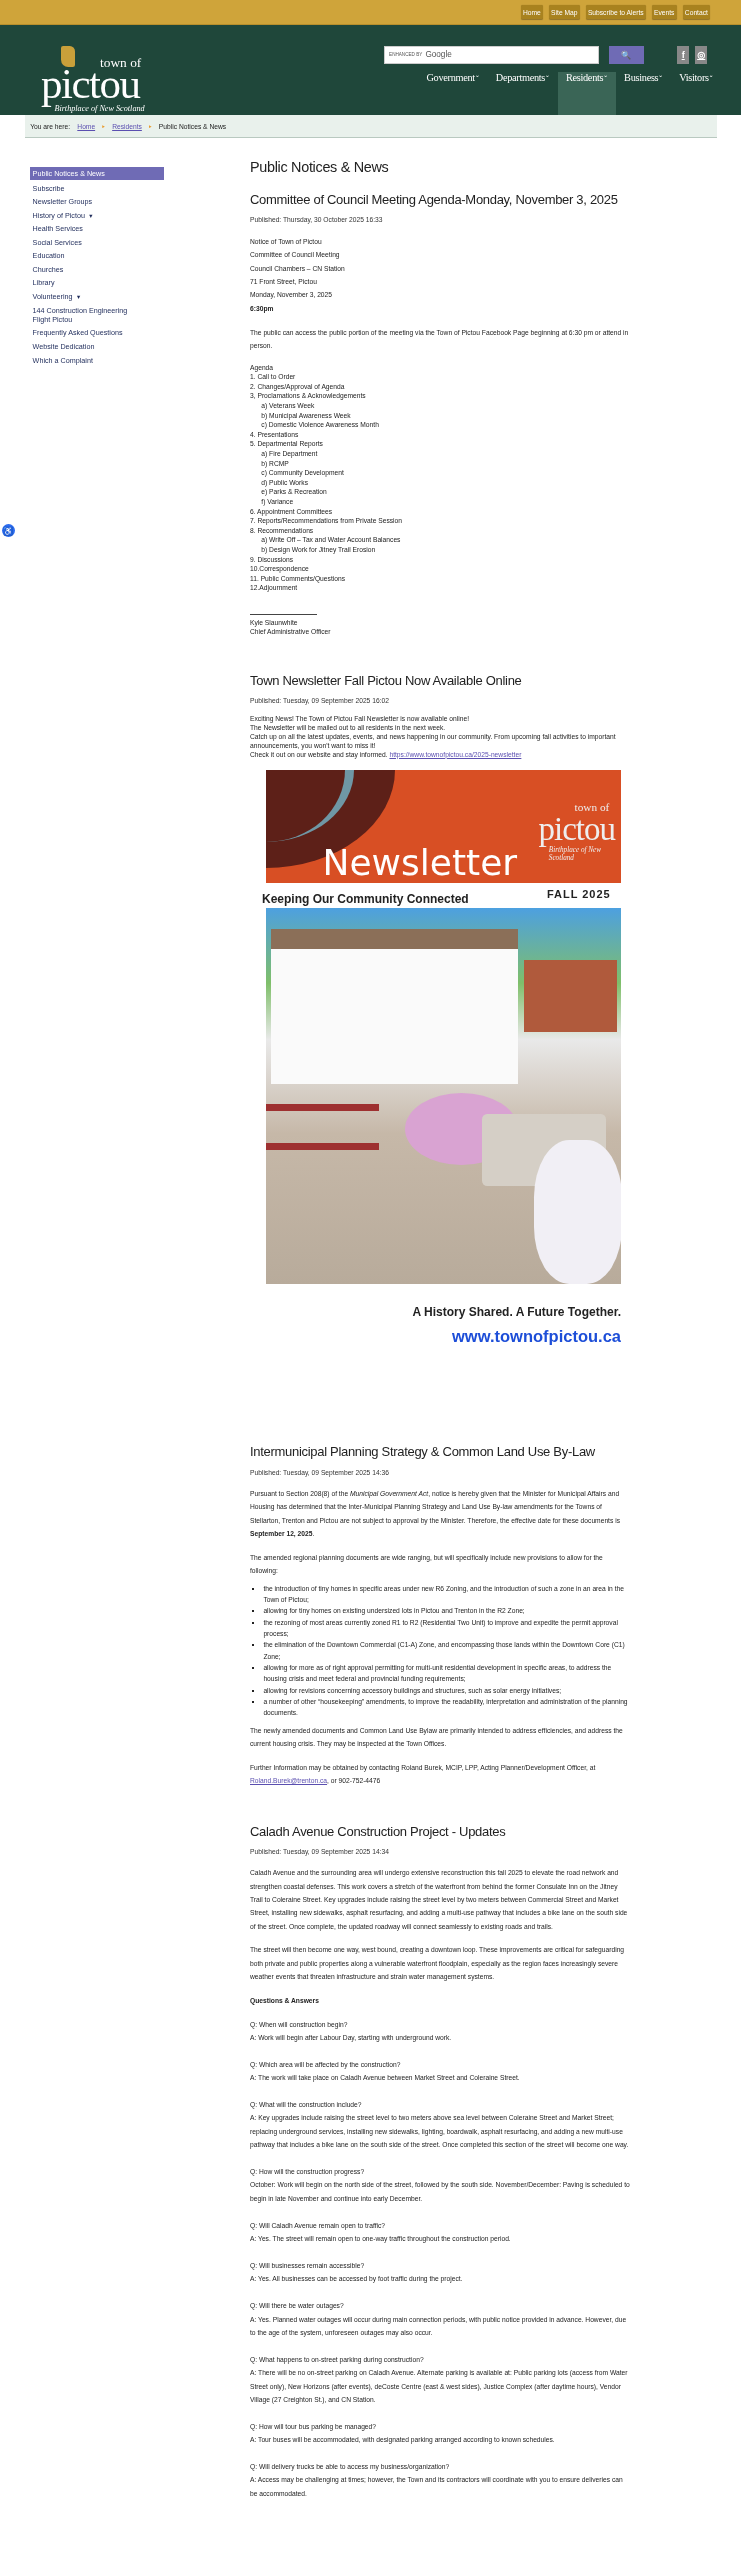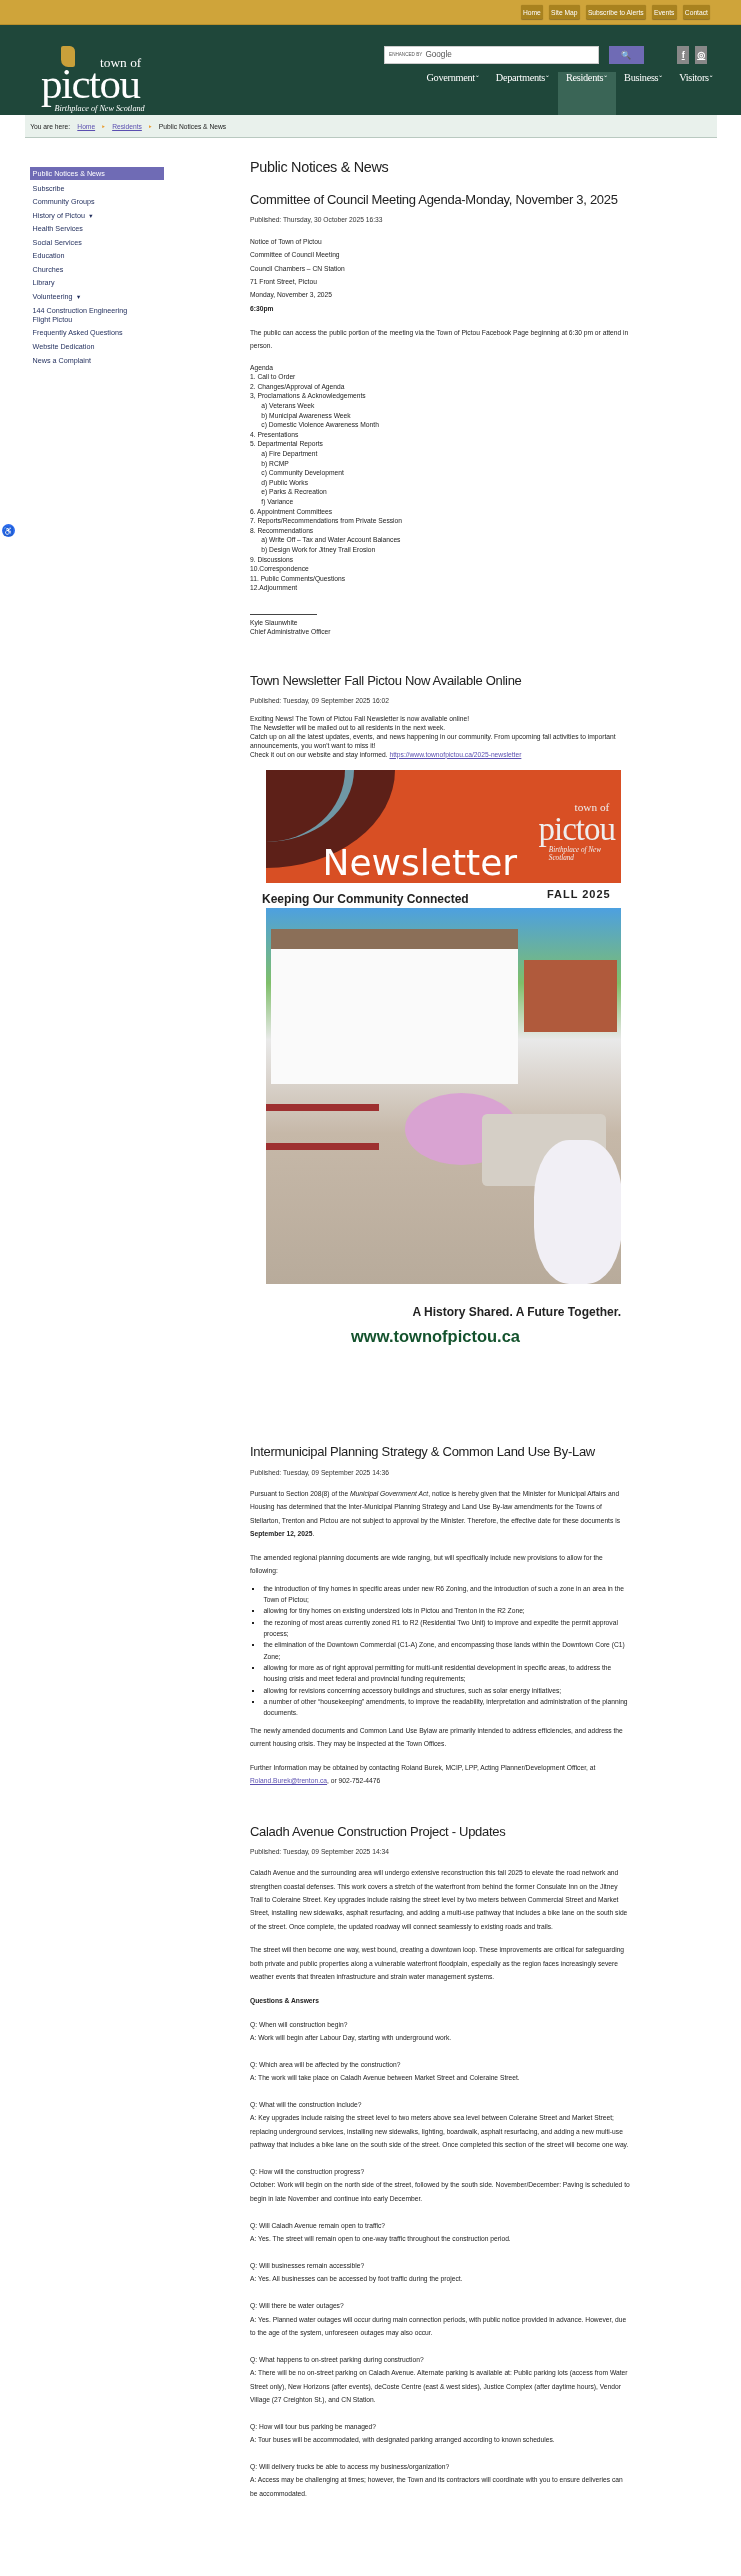--- a/index.html
+++ b/index.html
@@ -57,21 +57,21 @@
 .nlsub{position:absolute;left:12px;top:133px;font-size:12px;font-weight:bold;font-family:"Liberation Sans",sans-serif}
 .nlfall{position:absolute;right:10.3px;top:129px;font-size:11px;font-weight:bold;letter-spacing:1px}
 .photo{position:absolute;left:15.5px;top:149px;width:355px;height:376px;background:linear-gradient(180deg,#4da0e0 0%,#7fbf6a 20%,#e9e9e9 35%,#c6b8a8 60%,#b8ab9b 100%)}
 .gazebo{position:absolute;left:5.2px;top:20.6px;width:247px;height:155px;background:#fafafa;border-top:20.6px solid #8b6f58}
 .brick{position:absolute;left:258px;top:52px;width:93px;height:72px;background:#b05a3c}
 .bench1{position:absolute;left:0;top:196px;width:113px;height:46px;border-top:7.2px solid #9e3030;border-bottom:7.2px solid #9e3030}
 .bench2{position:absolute;left:216px;top:206px;width:124px;height:72px;background:#d5cfc6;border-radius:5.2px}
 .flowers{position:absolute;left:139px;top:185px;width:113px;height:72px;background:#d9a3d2;border-radius:50%}
 .flowers2{position:absolute;left:268px;top:232px;width:88px;height:144px;background:#f1eff5;border-radius:40%}
 .nlmotto{position:absolute;left:0;width:371px;top:546px;text-align:right;font-size:12px;font-weight:bold}
-.nlurl{position:absolute;left:0;width:371px;top:568px;text-align:center;font-size:16.5px;font-weight:bold;color:#14532d}
+.nlurl{position:absolute;left:0;width:371px;top:568px;text-align:right;font-size:16.5px;font-weight:bold;color:#1d4ed8}
 .caps{font-size:9.8px;line-height:10.8px;margin-bottom:7.2px;text-transform:uppercase;letter-spacing:-0.2px}
 ul.b{margin:5.2px 0 5.2px 13.4px;list-style:square}
 ul.b li{font-size:6.7px;line-height:11.3px}
 .qa .q,.qa .a{font-size:6.7px;line-height:13.4px}
 .qa .item{margin-bottom:13.4px}
 
 .a11y{position:absolute;left:2.1px;top:524px;width:13.4px;height:13.4px;border-radius:50%;background:#2b6bef;color:#fff;display:flex;align-items:center;justify-content:center;font-size:8.2px}
 </style>
 </head>
 <body>
@@ -132,32 +132,32 @@
   <span class="sep">▸</span>
   <span>Public Notices &amp; News</span>
 </div>
 
 <div class="a11y">♿</div>
 
 <div class="wrap">
   <nav class="sidebar">
     <a href="#" class="active">Public Notices &amp; News</a>
     <a href="#">Subscribe</a>
-    <a href="#">Community Groups</a>
+    <a href="#">Newsletter Groups</a>
     <a href="#"><span>History of Pictou</span><span class="caret">▼</span></a>
     <a href="#">Health Services</a>
     <a href="#">Social Services</a>
     <a href="#">Education</a>
     <a href="#">Churches</a>
     <a href="#">Library</a>
     <a href="#"><span>Volunteering</span><span class="caret">▼</span></a>
     <a href="#" style="width:103px">144 Construction Engineering Flight Pictou</a>
     <a href="#">Frequently Asked Questions</a>
     <a href="#">Website Dedication</a>
-    <a href="#">News a Complaint</a>
+    <a href="#">Which a Complaint</a>
   </nav>
 
   <main class="main">
     <h1 class="page">Public Notices &amp; News</h1>
 
     <section class="article">
       <h2 class="art"><a href="#" style="color:#222;text-decoration:none">Committee of Council Meeting Agenda-Monday, November 3, 2025</a></h2>
       <div class="pub">Published: Thursday, 30 October 2025 16:33</div>
       <div class="p">Notice of Town of Pictou</div>
       <div class="p">Committee of Council Meeting</div>

